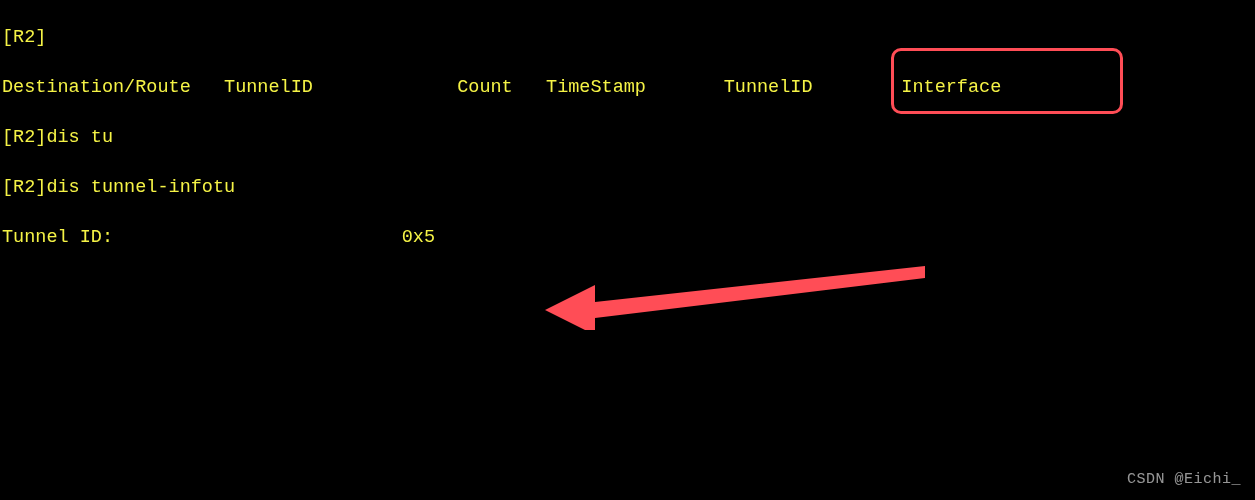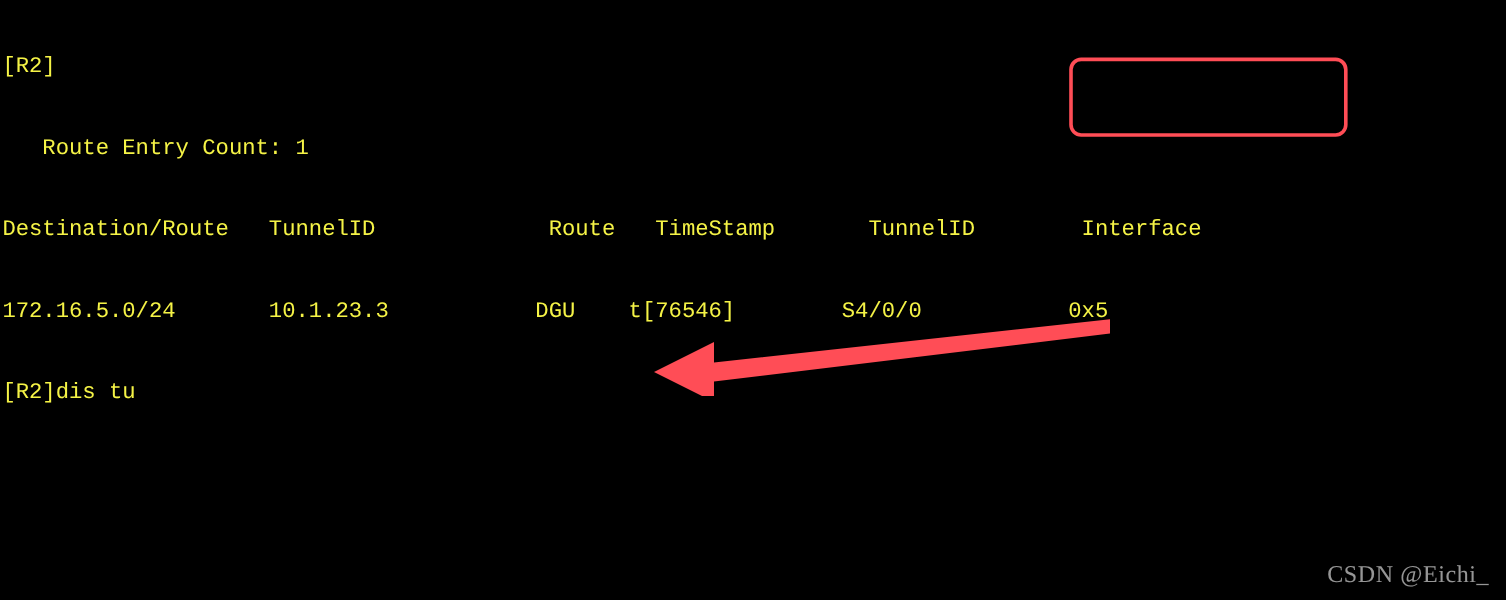--- a/index.html
+++ b/index.html
@@ -13,52 +13,52 @@
     font-size: 18.5px;
     line-height: 25px;
     color: #f5f346;
     font-weight: 500;
   }
   .terminal {
     padding: 0 2px;
     position: relative;
     white-space: pre;
   }
-  .line { display:block;margin-top:18px; }
+  .line { display:block; }
 
   .highlight-box {
     position: absolute;
     border: 3px solid #ff4d56;
     border-radius: 10px;
     pointer-events: none;
   }
 
   .arrow {
     position: absolute;
     pointer-events: none;
   }
   .arrow svg { display:block; }
 
   .watermark {
     position: absolute;
     color: rgba(230,230,230,0.65);
-    font-family: Liberation Serif, serif;
-    font-size: 20px;
+    font-family: Liberation Mono, monospace;
+    font-size: 15px;
     letter-spacing: 0.5px;
   }
 </style>
 </head>
 <body>
 
 <div class="terminal">
 <span class="line">[R2]</span>
-<span class="line">   Route Entry Count: 1</span>
-<span class="line"><span>Destination/Route</span>   <span>TunnelID</span>             <span>Route</span>   <span>TimeStamp</span>       <span>TunnelID</span>        <span>Interface</span></span>
-<span class="line"><span>172.16.5.0/24</span>       <span>10.1.23.3</span>           <span>DGU</span>    <span>t[76546]</span>        <span>S4/0/0</span>           <span>0x5</span></span>
+<span class="line"><span>Destination/Route</span>   <span>TunnelID</span>             <span>Count</span>   <span>TimeStamp</span>       <span>TunnelID</span>        <span>Interface</span></span>
 <span class="line">[R2]dis tu</span>
+<span class="line">[R2]dis tunnel-infotu</span>
+<span class="line"><span>Tunnel ID:</span>                          <span>0x5</span></span>
 
 
 
 
 
 
 
 
 
 </div>

